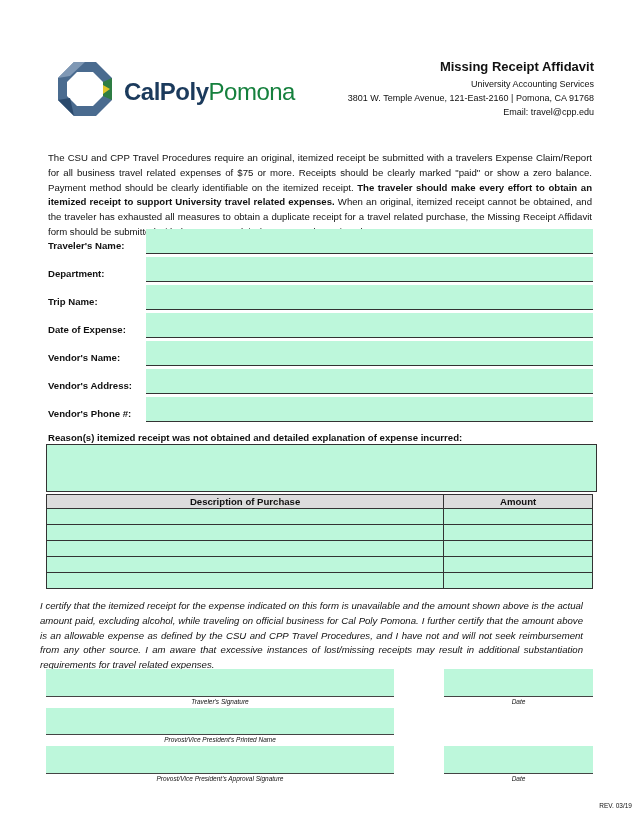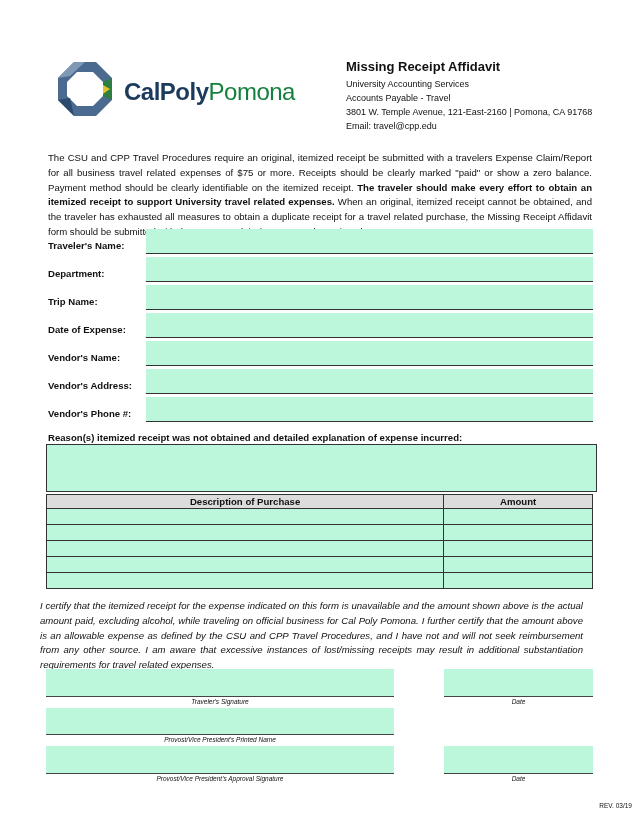--- a/index.html
+++ b/index.html
@@ -3,21 +3,21 @@
 <meta charset="utf-8">
 <style>
   html, body { margin:0; padding:0; background:#ffffff; }
   body { width:640px; height:828px; position:relative; overflow:hidden;
          font-family:"Liberation Sans", "DejaVu Sans", sans-serif; color:#111; }
   .abs { position:absolute; }
   .logo { left:50px; top:58px; width:250px; height:70px; }
   .logo-text { left:124px; top:78px; font-size:24px; font-weight:bold; letter-spacing:-0.5px; white-space:nowrap; }
   .logo-text .cal { color:#1b3a5c; }
   .logo-text .pom { color:#15803d; font-weight:normal; }
-  .header { left:346px; top:58px; width:264px; text-align:left; font-size:9px; line-height:14px; }
+  .header { left:330px; top:58px; width:264px; text-align:right; font-size:9px; line-height:14px; }
   .header .title { font-size:13px; font-weight:bold; line-height:18px; margin-bottom:1px; }
   .intro { left:48px; top:151px; width:544px; font-size:9.6px; line-height:14.8px; text-align:justify; }
   .field-row { left:48px; width:545px; height:25px; }
   .field-label { position:absolute; left:0; bottom:3px; font-size:9.6px; font-weight:bold; }
   .field-input { position:absolute; left:98px; right:0; top:0; bottom:0; background:#bdf7db; border:none; border-bottom:1.5px solid #333; padding:0; outline:none; }
   .reason-label { left:48px; top:432px; font-size:9.6px; font-weight:bold; }
   .reason-box { left:46px; top:444px; width:545px; height:42px; background:#bdf7db; border:1px solid #333; resize:none; outline:none; }
   table.items { position:absolute; left:46px; top:494px; width:547px; border-collapse:collapse; font-size:9.6px; }
   table.items th { background:#dcdcdc; font-weight:bold; border:1px solid #333; height:13px; padding:0; }
   table.items td { background:#bdf7db; border:1px solid #333; height:12.5px; padding:0; }
@@ -41,21 +41,20 @@
     <polygon points="53,27 60,31 53,36" fill="#e0c52a"></polygon>
   </svg>
 </div>
 <div class="abs logo-text">
   <span class="cal">CalPoly</span><span class="pom">Pomona</span>
 </div>
 
 <div class="abs header">
   <div class="title">Missing Receipt Affidavit</div>
   <div>University Accounting Services</div>
-  <div>Accounts Payable - Travel</div>
   <div>3801 W. Temple Avenue, 121-East-2160 | Pomona, CA 91768</div>
   <div>Email: travel@cpp.edu</div>
 </div>
 
 <div class="abs intro"><span>The CSU and CPP Travel Procedures require an original, itemized receipt be submitted with a travelers Expense Claim/Report for all business travel related expenses of $75 or more.  Receipts should be clearly marked "paid" or show a zero balance. Payment method should be clearly identifiable on the itemized receipt.  </span><b>The traveler should make every effort to obtain an itemized receipt to support University travel related expenses.</b><span>  When an original, itemized receipt cannot be obtained, and the traveler has exhausted all measures to obtain a duplicate receipt for a travel related purchase, the Missing Receipt Affidavit form should be submitted with the Expense Claim/Report to substantiate the expense.</span></div>
 
 <div class="abs field-row" style="top:229px;">
   <span class="field-label">Traveler's Name:</span>
   <input class="field-input" value="" style="">
 </div>

